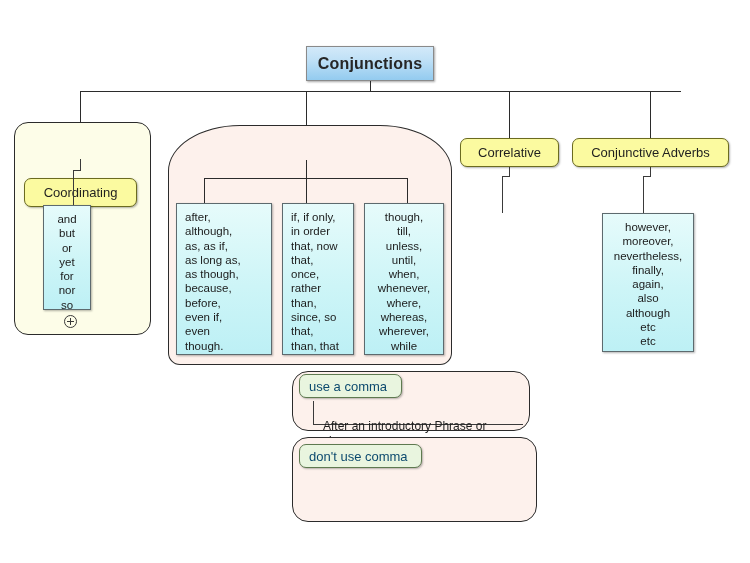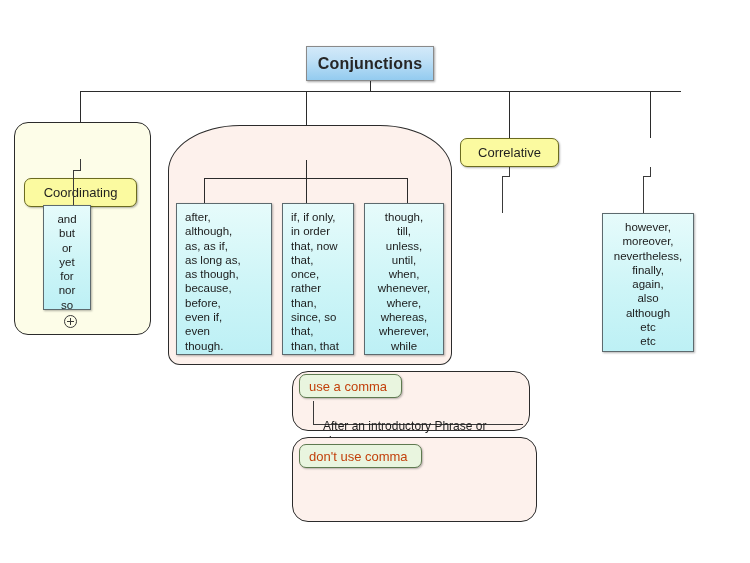--- a/index.html
+++ b/index.html
@@ -64,21 +64,21 @@
   
   .ghdr{
     position:absolute;
     box-sizing:border-box;
     background:#e9f5df;
     border:1px solid #5f7a50;
     border-radius:7px;
     box-shadow:1px 1px 2px rgba(0,0,0,.28);
     display:flex;align-items:center;
     padding:0 9px;
-    font-size:13px;color:#c2410c;white-space:nowrap;
+    font-size:13px;color:#0c4a6e;white-space:nowrap;
   }
 
   
   .list{
     position:absolute;
     box-sizing:border-box;
     background:linear-gradient(to bottom,#e6fbfb 0%,#cdf5f7 55%,#bdf0f5 100%);
     border:1px solid #5d6a6e;
     box-shadow:1px 1px 2px rgba(0,0,0,.3);
     font-size:11.5px;
@@ -203,20 +203,23 @@
   </div>
 
   <div class="hdr" style="left:460px;top:138px;width:99px;height:29px;">
     <span>Correlative</span>
   </div>
   <div class="ln v thick" style="left:509px;top:167px;height:9px;"></div>
   <div class="ln h thick" style="left:502px;top:176px;width:8px;"></div>
   <div class="ln v thick" style="left:502px;top:176px;height:37px;"></div>
 
 
+  <div class="hdr" style="left:572px;top:138px;width:157px;height:29px;">
+    <span>Conjunctive Adverbs</span>
+  </div>
   <div class="ln v thick" style="left:650px;top:167px;height:9px;"></div>
   <div class="ln h thick" style="left:643px;top:176px;width:8px;"></div>
   <div class="ln v thick" style="left:643px;top:176px;height:37px;"></div>
 
   <div class="list c" style="left:602px;top:213px;width:92px;height:139px;">
     <span style="white-space:pre-line;">however,
 moreover,
 nevertheless,
 finally,
 again,

